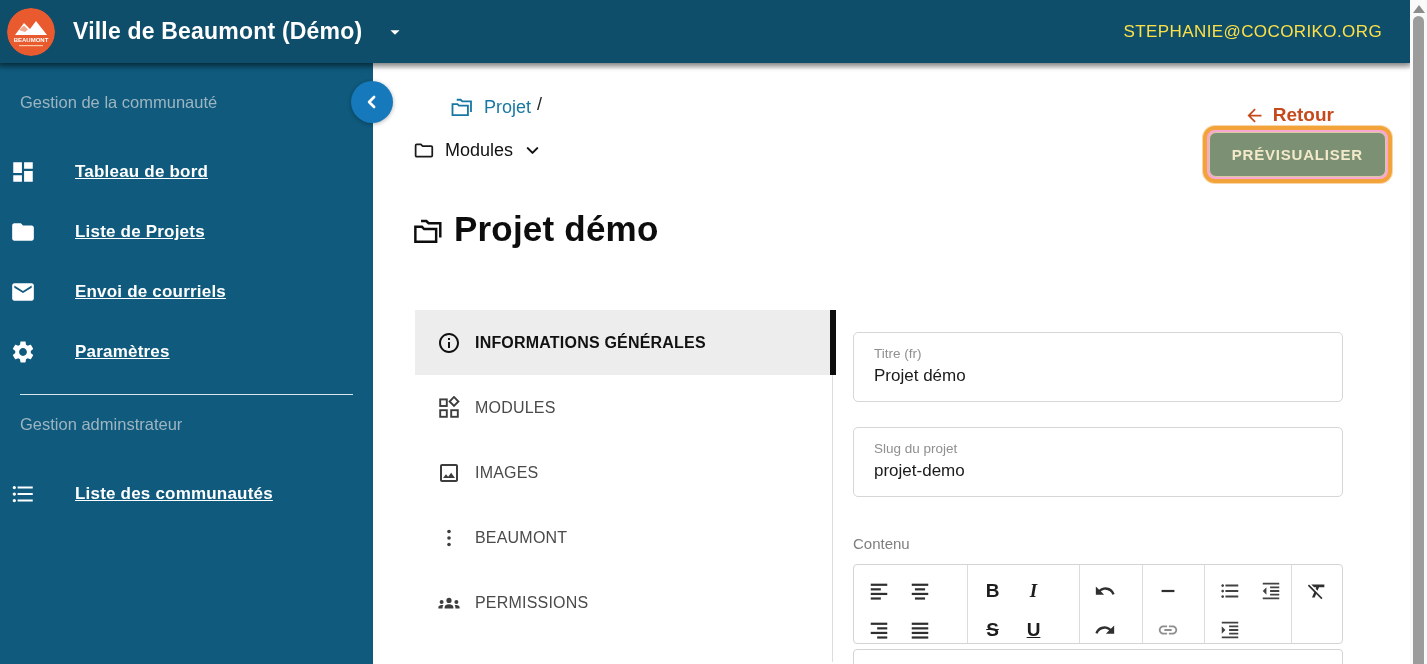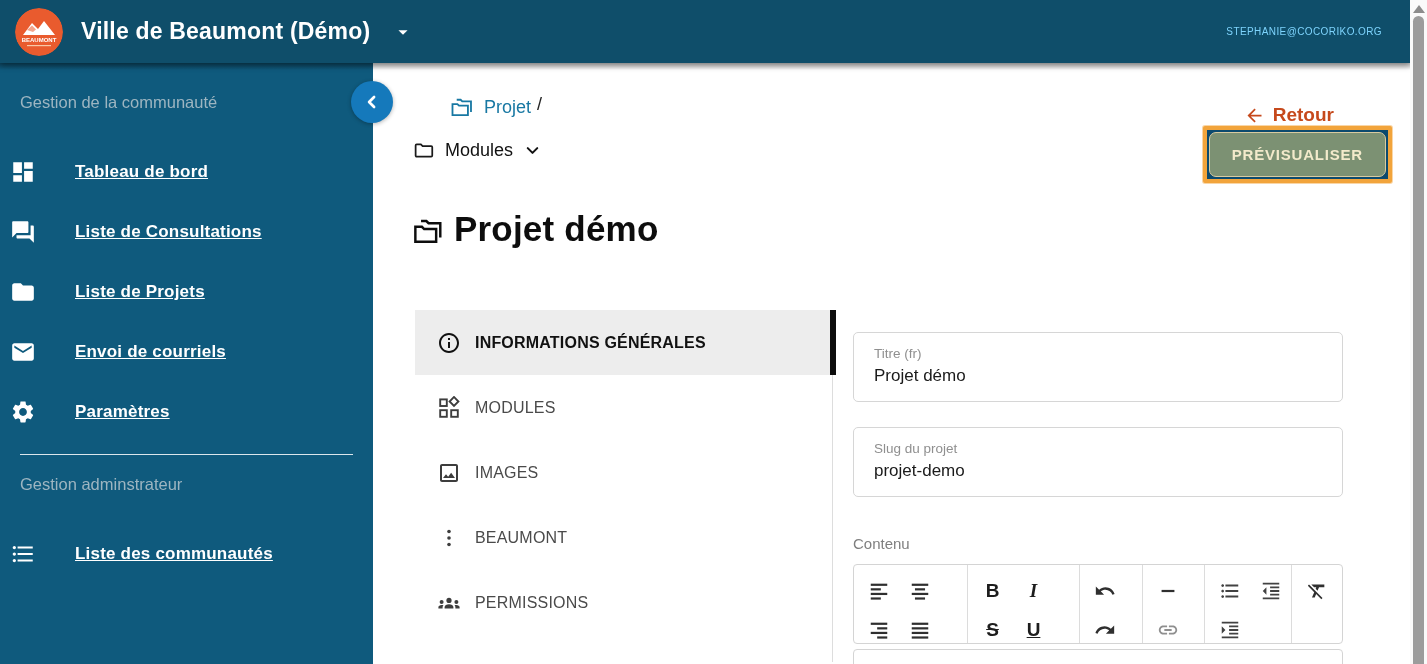--- a/index.html
+++ b/index.html
@@ -2,27 +2,27 @@
 <html><head>
 <meta charset="utf-8">
 <style>
   html,body{margin:0;padding:0;background:#e9e9e9;}
   *{box-sizing:border-box;}
   .page{position:relative;width:1427px;height:664px;overflow:hidden;background:#fff;
         font-family:"Liberation Sans",sans-serif;-webkit-font-smoothing:antialiased;}
 
   
   .header{position:absolute;left:0;top:0;width:1410px;height:63px;background:#0F4E6A;
-          display:flex;align-items:center;padding:0 28px 0 15px;z-index:30;
+          display:flex;align-items:center;padding:0 28px 0 7px;z-index:30;
           box-shadow:0 3px 6px rgba(0,0,0,.35);}
   .logo{width:48px;height:48px;border-radius:50%;flex:0 0 auto;}
   .community-title{color:#fff;font-size:23px;font-weight:600;margin-left:18px;letter-spacing:.2px;}
   .community-caret{margin-left:22px;color:#fff;display:flex;align-items:center;cursor:pointer;}
   .header-spacer{flex:1;}
-  .user-email{color:#7dd3fc;font-size:10px;font-weight:500;letter-spacing:.4px;}
+  .user-email{color:#fde047;font-size:17px;font-weight:500;letter-spacing:.4px;}
 
   
   .scrollbar{position:absolute;right:0;top:0;width:17px;height:664px;background:#FAFAFA;z-index:40;}
   .sb-arrow{position:absolute;top:5px;left:3px;width:0;height:0;
             border-left:6px solid transparent;border-right:6px solid transparent;
             border-bottom:8px solid #8C8C8C;}
   .sb-thumb{position:absolute;top:16px;bottom:0;left:3px;width:11px;background:#9C9C9C;
             border-radius:6px 6px 0 0;}
 
   
@@ -57,21 +57,21 @@
   .bc-link{color:#1878A3;font-size:18px;margin-left:11px;cursor:pointer;}
   .bc-sep{color:#222;font-size:18px;margin-left:6px;position:relative;top:-3px;}
   .bc-current{color:#111;font-size:18px;font-weight:500;margin-left:11px;cursor:pointer;}
   .bc-caret{color:#111;margin-left:10px;display:flex;cursor:pointer;}
 
   
   .actions{position:absolute;top:41px;right:18px;display:flex;align-items:center;flex-direction:column;}
   .back-link{display:flex;align-items:center;color:#C6491C;font-size:19px;font-weight:700;
           cursor:pointer;margin-right:17px;}
   .back-link .aicon{display:flex;margin-right:8px;}
-  .preview-ring{border:4px solid #F2A43B;border-radius:2px;background:#0c4a6e;padding:2px;
+  .preview-ring{border:4px solid #F2A43B;border-radius:12px;background:#f9a8d4;padding:2px;
           box-shadow:0 0 0 1px rgba(242,164,59,.45);}
   .preview-button{background:#7C9173;color:#F3EACB;border:1px solid #D9CBA0;border-radius:7px;
           font-family:"Liberation Sans",sans-serif;font-size:15px;font-weight:700;
           letter-spacing:.8px;padding:13px 22px;cursor:pointer;}
 
   
   .page-title-row{position:absolute;left:39px;top:146px;display:flex;align-items:center;}
   .title-icon{width:31px;height:31px;color:#0d0d0d;display:flex;margin-top:4px;}
   .page-title{font-size:35px;font-weight:800;color:#0d0d0d;margin:0 0 0 11px;letter-spacing:.2px;}
 
@@ -279,28 +279,20 @@
         <span class="sicon">
             <svg viewBox="0 0 24 24" width="26" height="26">
               <use href="#i-dashboard"></use>
             </svg>
           </span>
         <span class="slabel">Tableau de bord</span>
       </div>
       <div class="side-item">
         <span class="sicon">
             <svg viewBox="0 0 24 24" width="26" height="26">
-              <use href="#i-forum"></use>
-            </svg>
-          </span>
-        <span class="slabel">Liste de Consultations</span>
-      </div>
-      <div class="side-item">
-        <span class="sicon">
-            <svg viewBox="0 0 24 24" width="26" height="26">
               <use href="#i-folder"></use>
             </svg>
           </span>
         <span class="slabel">Liste de Projets</span>
       </div>
       <div class="side-item">
         <span class="sicon">
             <svg viewBox="0 0 24 24" width="26" height="26">
               <use href="#i-mail"></use>
             </svg>

